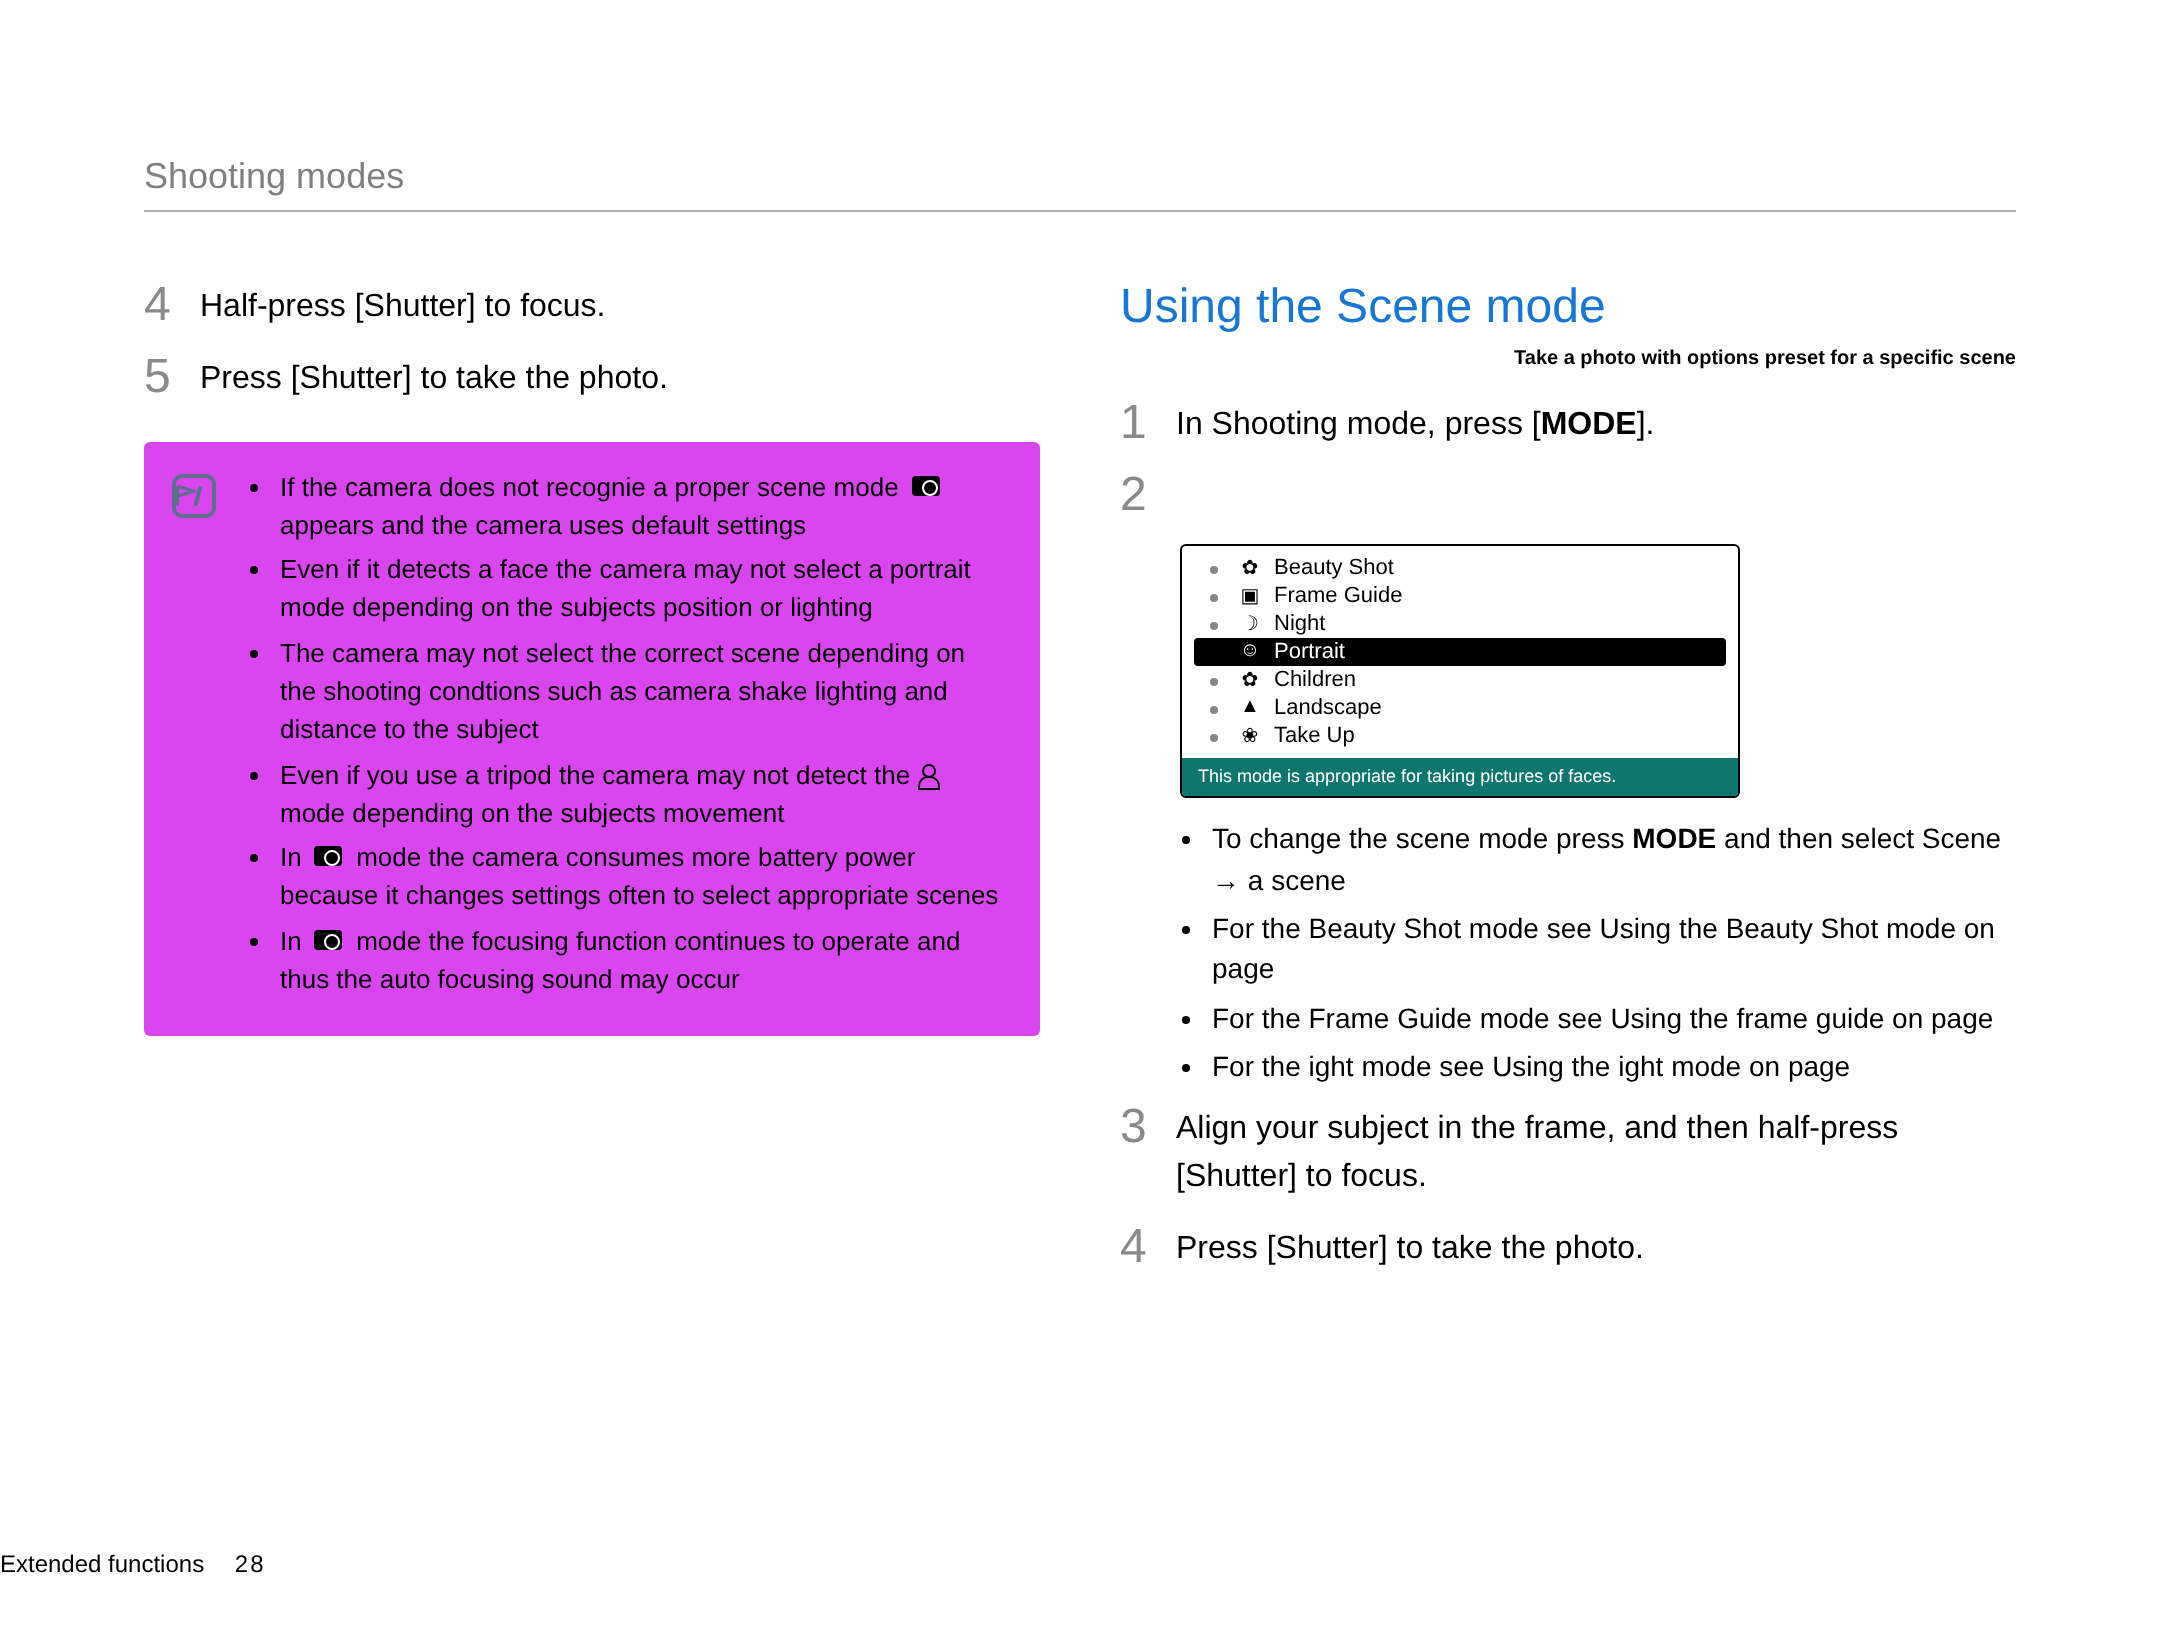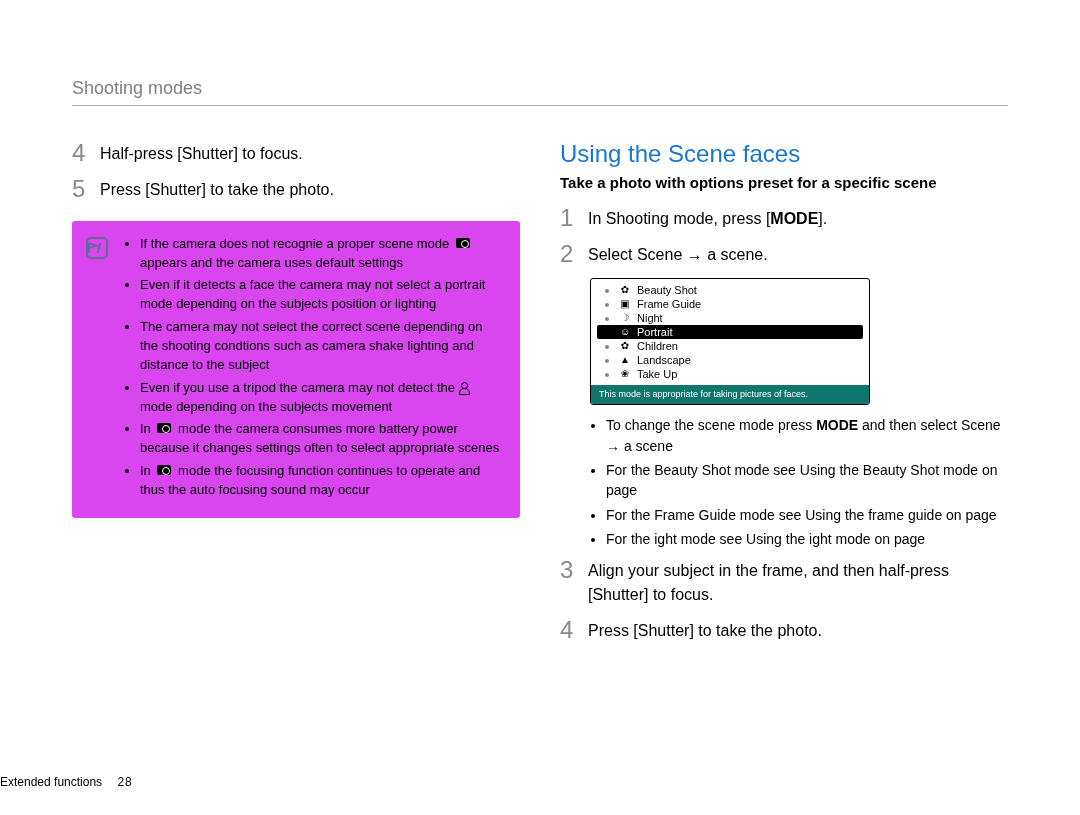--- a/index.html
+++ b/index.html
@@ -91,23 +91,24 @@
   .person-icon::before{content:"";position:absolute;left:2px;top:0;width:5px;height:5px;border:1px solid #000;border-radius:50%}
   .person-icon::after{content:"";position:absolute;left:0;top:6px;width:9px;height:5px;border:1px solid #000;border-radius:5px 5px 0 0}
   
   .section-title {
     font-size: 24px;
     color: #1976d2;
     font-weight: 400;
     margin-bottom: 6px;
   }
   .section-sub {
-    font-size: 15px;
+    font-size: 10px;
     font-weight: 700;
     margin-bottom: 14px;
+    text-align: right;
   }
   
   .scene-box {
     width: 280px;
     border: 1px solid #000;
     border-radius: 3px;
     margin: 10px 0 10px 30px;
     font-size: 10px;
     overflow: hidden;
   }
@@ -197,33 +198,32 @@
           <li>
             <span>In </span>
             <span class="cam-icon"></span>
             <span> mode the focusing function continues to operate and thus the auto focusing sound may occur</span>
           </li>
         </ul>
       </div>
     </div>
 
     <div class="col">
-      <div class="section-title">Using the Scene faces</div>
+      <div class="section-title">Using the Scene mode</div>
       <div class="section-sub">Take a photo with options preset for a specific scene</div>
 
       <div class="step">
         <div class="step-num">1</div>
         <div class="step-body">
           <span>In Shooting mode, press [</span><span class="bold">MODE</span><span>].</span>
         </div>
       </div>
 
       <div class="step" style="margin-bottom:2px">
         <div class="step-num">2</div>
-        <div class="step-body">Select Scene → a scene.</div>
       </div>
 
       <div class="scene-box">
         <div class="scene-list">
           <div class="scene-row">
               <span class="dot"></span>
               <span class="ic">✿</span>
               <span>Beauty Shot</span>
             </div>
           <div class="scene-row">

